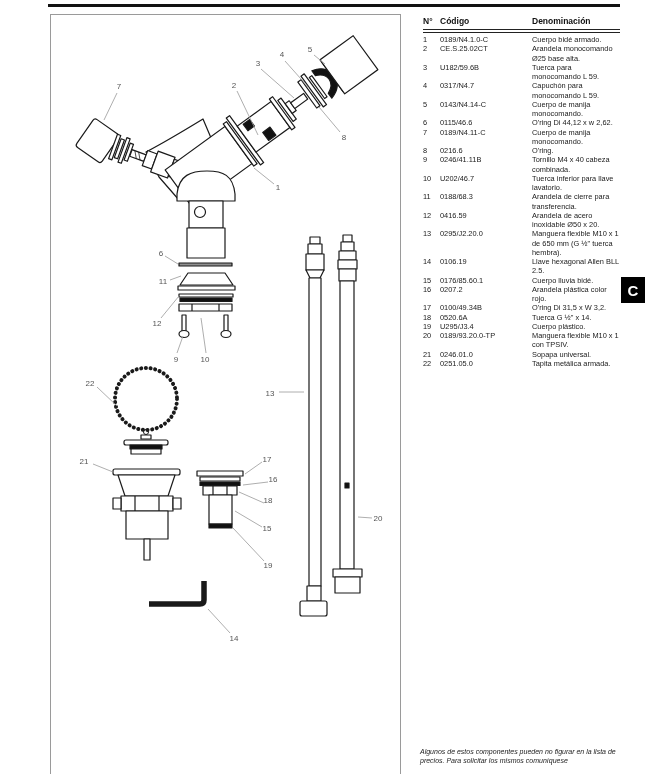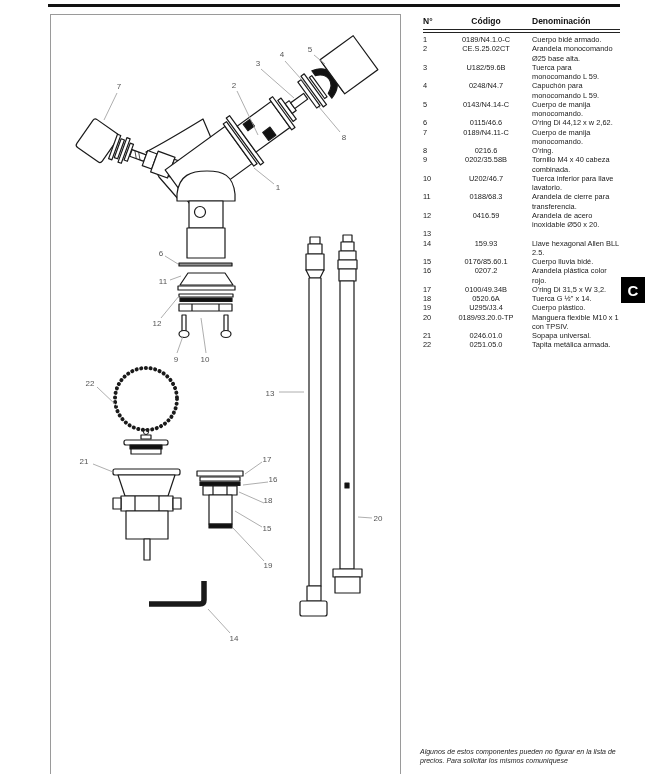--- a/index.html
+++ b/index.html
@@ -6,21 +6,21 @@
   body{
     width:645px;height:774px;position:relative;background:#fff;
     font-family:"Liberation Sans",sans-serif;overflow:hidden;color:#1a1a1a;
   }
   .topbar{position:absolute;left:48px;top:4px;width:572px;height:3px;background:#111;}
   .frame{position:absolute;left:50px;top:14px;width:351px;height:765px;border:1px solid #9a9a9a;box-sizing:border-box;}
   svg.diagram{position:absolute;left:0;top:0;}
   .table{position:absolute;left:423px;top:16px;width:198px;}
   .thead{display:flex;font-weight:bold;font-size:8.5px;color:#111;}
   .thead .cn,.trow .cn{width:17px;flex:none;}
-  .thead .cc,.trow .cc{width:92px;flex:none;text-align:center;}
+  .thead .cc,.trow .cc{width:92px;flex:none;}
   .thead .cd,.trow .cd{width:89px;flex:none;}
   .hrule{position:absolute;left:423px;top:29px;width:197px;height:2px;border-top:1px solid #222;border-bottom:1px solid #222;}
   .rows{position:absolute;left:423px;top:35px;width:198px;}
   .trow{display:flex;font-size:7.4px;line-height:9.25px;color:#1a1a1a;}
   .footnote{position:absolute;left:420px;top:747px;width:206px;font-size:7px;line-height:9px;font-style:italic;color:#222;}
   .ctab{
     position:absolute;left:621px;top:277px;width:24px;height:26px;background:#000;color:#fff;
     font-weight:bold;font-size:15px;display:flex;align-items:center;justify-content:center;
   }
 </style>
@@ -216,21 +216,21 @@
       <div class="cc">CE.S.25.02CT</div>
       <div class="cd">Arandela monocomando Ø25 base alta.</div>
     </div>
     <div class="trow">
       <div class="cn">3</div>
       <div class="cc">U182/59.6B</div>
       <div class="cd">Tuerca para monocomando L 59.</div>
     </div>
     <div class="trow">
       <div class="cn">4</div>
-      <div class="cc">0248/N4.7</div>
+      <div class="cc">0317/N4.7</div>
       <div class="cd">Capuchón para monocomando L 59.</div>
     </div>
     <div class="trow">
       <div class="cn">5</div>
       <div class="cc">0143/N4.14-C</div>
       <div class="cd">Cuerpo de manija monocomando.</div>
     </div>
     <div class="trow">
       <div class="cn">6</div>
       <div class="cc">0115/46.6</div>
@@ -241,44 +241,46 @@
       <div class="cc">0189/N4.11-C</div>
       <div class="cd">Cuerpo de manija monocomando.</div>
     </div>
     <div class="trow">
       <div class="cn">8</div>
       <div class="cc">0216.6</div>
       <div class="cd">O'ring.</div>
     </div>
     <div class="trow">
       <div class="cn">9</div>
-      <div class="cc">0202/35.58B</div>
+      <div class="cc">0246/41.11B</div>
       <div class="cd">Tornillo M4 x 40 cabeza combinada.</div>
     </div>
     <div class="trow">
       <div class="cn">10</div>
       <div class="cc">U202/46.7</div>
       <div class="cd">Tuerca inferior para llave lavatorio.</div>
     </div>
     <div class="trow">
       <div class="cn">11</div>
       <div class="cc">0188/68.3</div>
       <div class="cd">Arandela de cierre para transferencia.</div>
     </div>
     <div class="trow">
       <div class="cn">12</div>
       <div class="cc">0416.59</div>
       <div class="cd">Arandela de acero inoxidable Ø50 x 20.</div>
     </div>
     <div class="trow">
       <div class="cn">13</div>
+      <div class="cc">0295/J2.20.0</div>
+      <div class="cd">Manguera flexible M10 x 1 de 650 mm (G ½" tuerca hembra).</div>
     </div>
     <div class="trow">
       <div class="cn">14</div>
-      <div class="cc">159.93</div>
+      <div class="cc">0106.19</div>
       <div class="cd">Llave hexagonal Allen BLL 2.5.</div>
     </div>
     <div class="trow">
       <div class="cn">15</div>
       <div class="cc">0176/85.60.1</div>
       <div class="cd">Cuerpo lluvia bidé.</div>
     </div>
     <div class="trow">
       <div class="cn">16</div>
       <div class="cc">0207.2</div>

